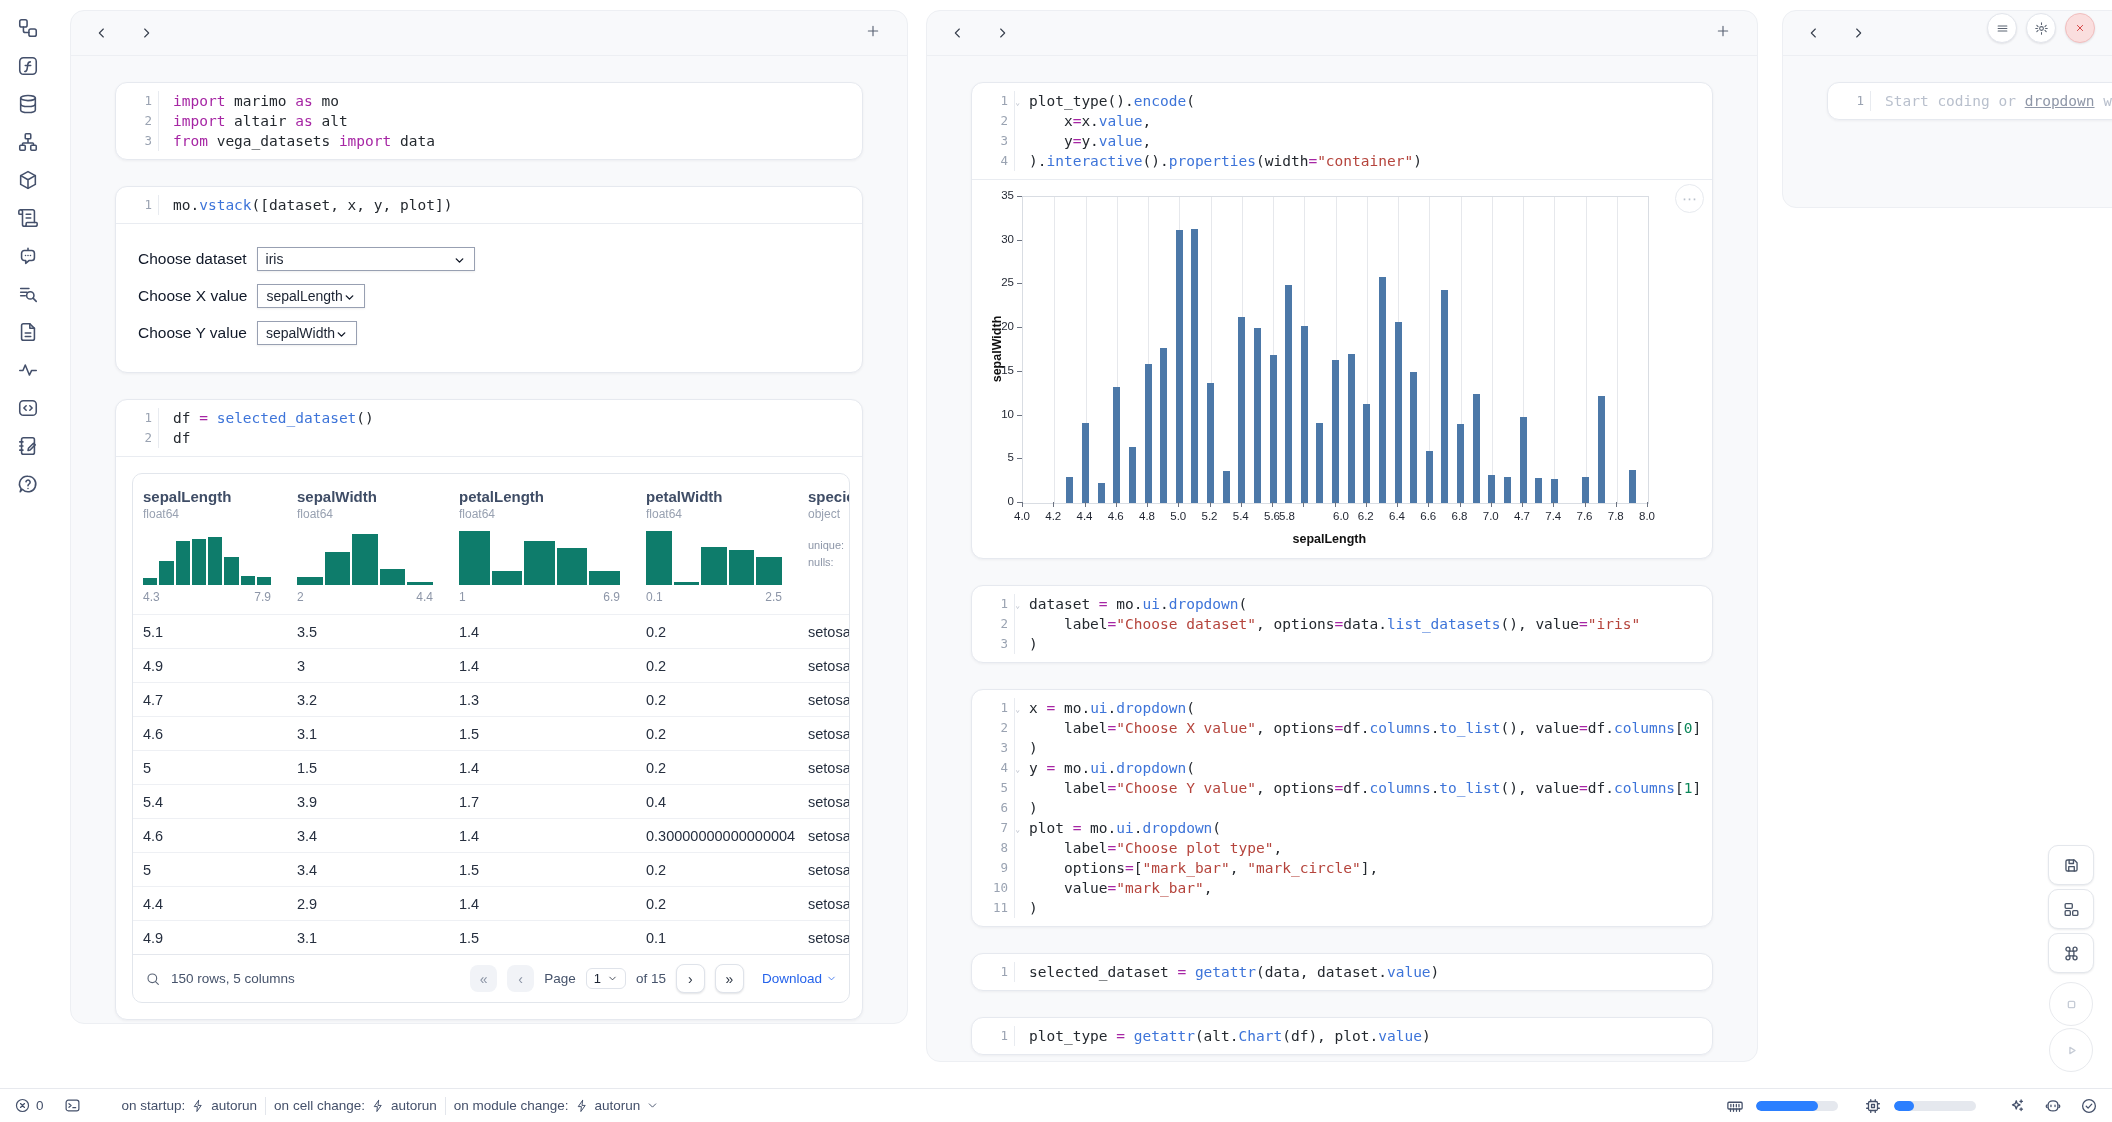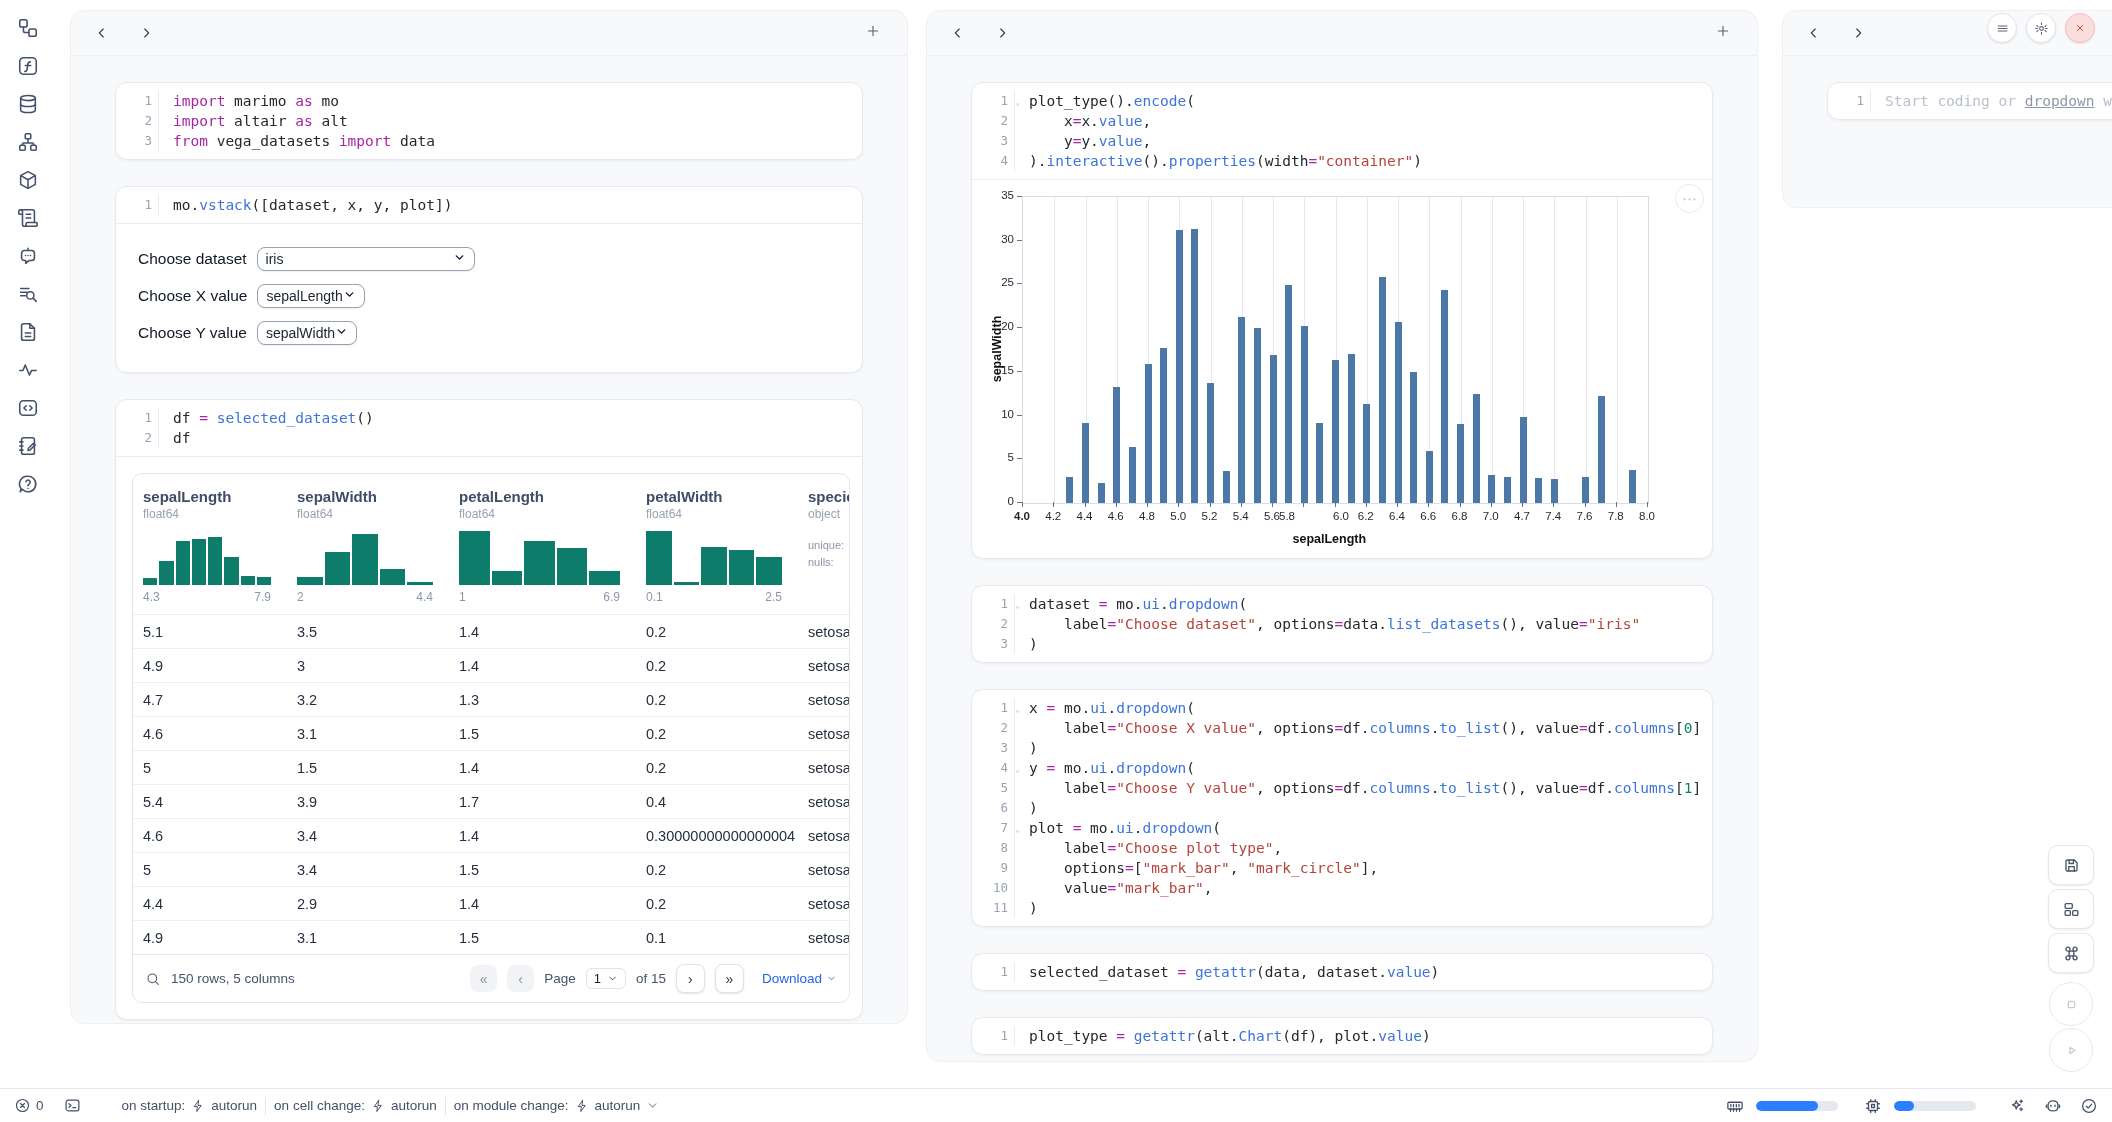--- a/index.html
+++ b/index.html
@@ -26,21 +26,21 @@
   .code-line .ln{width:36px;text-align:right;padding-right:6px;color:#9aa3b2;font-size:12.5px;position:relative;flex:none;}
   .code-line .fold{position:absolute;right:-6px;top:2px;font-size:8px;color:#b7bdc9;}
   .code-line code{border-left:1px solid #e8ebf0;padding-left:14px;white-space:pre;flex:1;}
   .tk-kw{color:#a626a4;} .tk-fn{color:#3d74d9;} .tk-str{color:#b5443c;} .tk-num{color:#098658;}
   .tk-op{color:#a626a4;} .tk-pl{color:#24292f;}
   .output{border-top:1px solid #e9ecf1;}
   
   .controls{padding:12px 22px 16px;}
   .ctrl-row{display:flex;align-items:center;gap:10px;margin:9px 0;height:28px;}
   .ctrl-row label{font-size:15.5px;color:#101828;}
-  .select{display:flex;align-items:flex-start;border:1px solid #98a0b2;border-radius:8px;padding:3px 8px;
+  .select{display:flex;align-items:flex-end;border:1px solid #98a0b2;border-radius:0;padding:3px 8px;
           font-size:14px;background:#fff;box-shadow:0 1px 2px rgba(0,0,0,.07);color:#1b2332;cursor:pointer;}
   .select.wide{width:200px;justify-content:space-between;}
   
   .table-wrap{margin:16px;border:1px solid #e2e6ec;border-radius:10px;overflow:hidden;background:#fff;width:716px;}
   .t-head{display:grid;grid-template-columns:154px 162px 187px 162px 1fr;padding:14px 0 0 10px;}
   .t-col{padding-right:26px;overflow:hidden;cursor:pointer;}
   .t-col .cname{font-size:15px;font-weight:bold;color:#3f4d66;white-space:nowrap;}
   .t-col .dtype{font-size:12px;color:#98a1b1;margin-top:2px;white-space:nowrap;}
   .hist{height:54px;margin-top:10px;display:flex;align-items:flex-end;gap:2px;}
   .hist .hbar{flex:1;background:#0e7c6b;}
@@ -577,21 +577,21 @@
           <div class="ytick-mark" style="left: 45px; top: 190.857px;"></div>
           <div class="ytick-lab" style="left: 2px; top: 140.143px;">20</div>
           <div class="ytick-mark" style="left: 45px; top: 147.143px;"></div>
           <div class="ytick-lab" style="left: 2px; top: 96.4286px;">25</div>
           <div class="ytick-mark" style="left: 45px; top: 103.429px;"></div>
           <div class="ytick-lab" style="left: 2px; top: 52.7143px;">30</div>
           <div class="ytick-mark" style="left: 45px; top: 59.7143px;"></div>
           <div class="ytick-lab" style="left: 2px; top: 9px;">35</div>
           <div class="ytick-mark" style="left: 45px; top: 16px;"></div>
           <div class="xtick-mark" style="left: 50px; top: 322px;"></div>
-          <div class="xtick-lab" style="left: 30px; top: 330px; font-weight: bold;">4.0</div>
+          <div class="xtick-lab" style="left: 30px; top: 330px;">4.0</div>
           <div class="xtick-mark" style="left: 81.25px; top: 322px;"></div>
           <div class="xtick-lab" style="left: 61.25px; top: 330px;">4.2</div>
           <div class="xtick-mark" style="left: 112.5px; top: 322px;"></div>
           <div class="xtick-lab" style="left: 92.5px; top: 330px;">4.4</div>
           <div class="xtick-mark" style="left: 143.75px; top: 322px;"></div>
           <div class="xtick-lab" style="left: 123.75px; top: 330px;">4.6</div>
           <div class="xtick-mark" style="left: 175px; top: 322px;"></div>
           <div class="xtick-lab" style="left: 155px; top: 330px;">4.8</div>
           <div class="xtick-mark" style="left: 206.25px; top: 322px;"></div>
           <div class="xtick-lab" style="left: 186.25px; top: 330px;">5.0</div>

